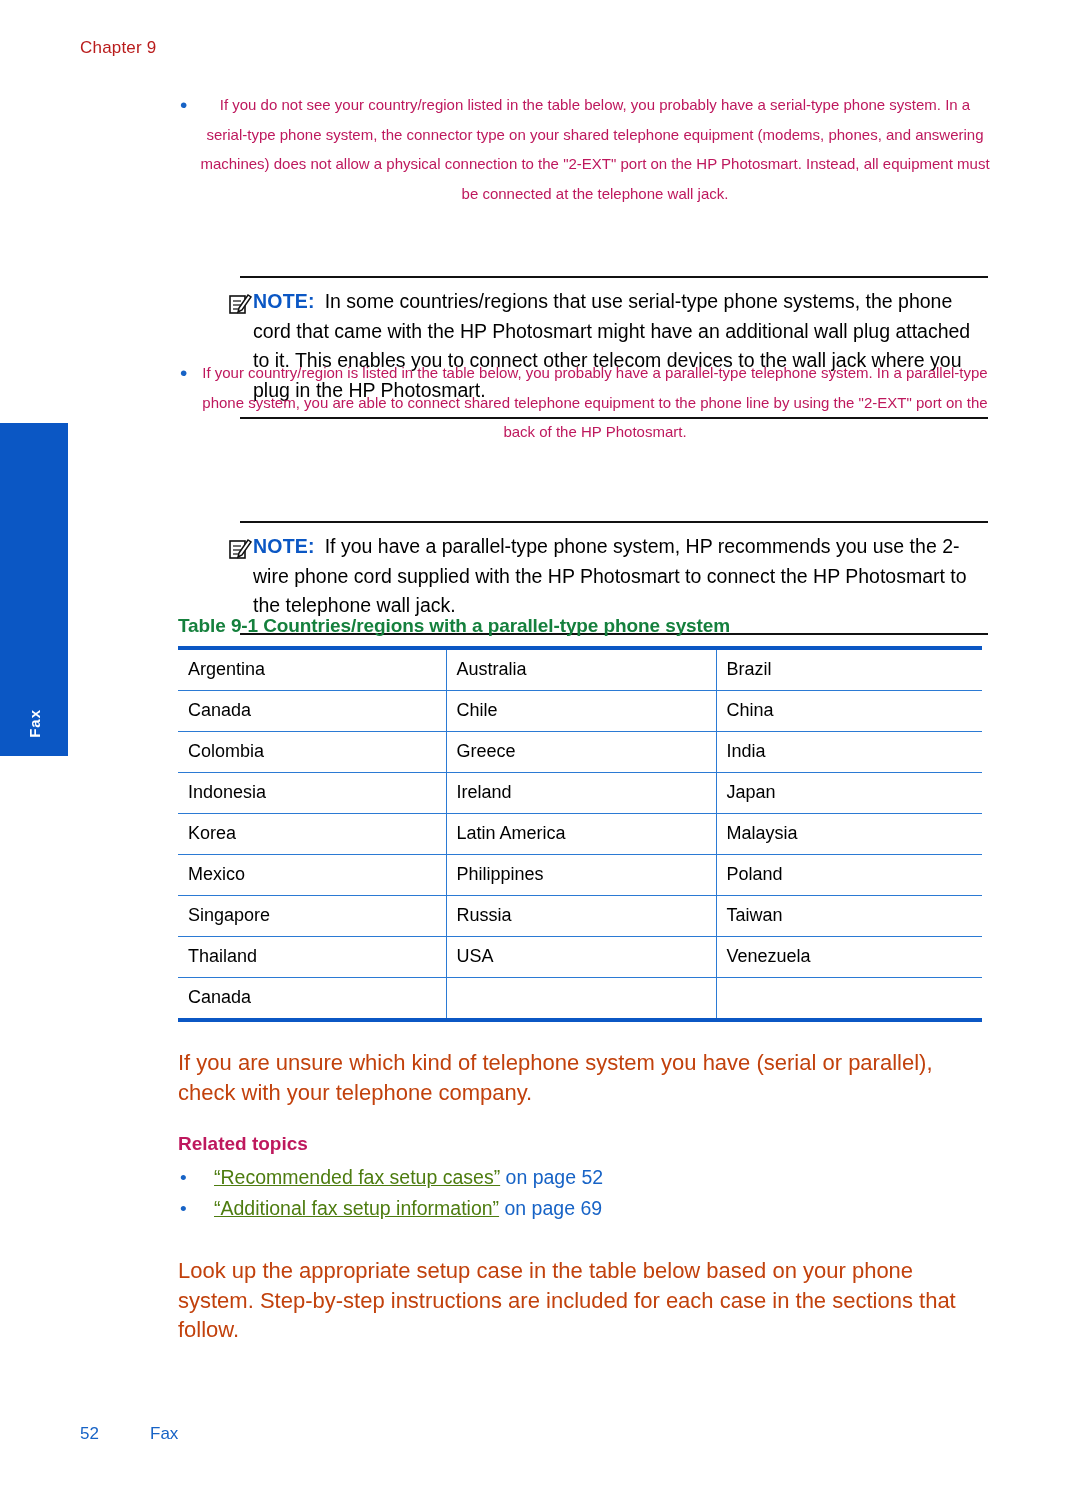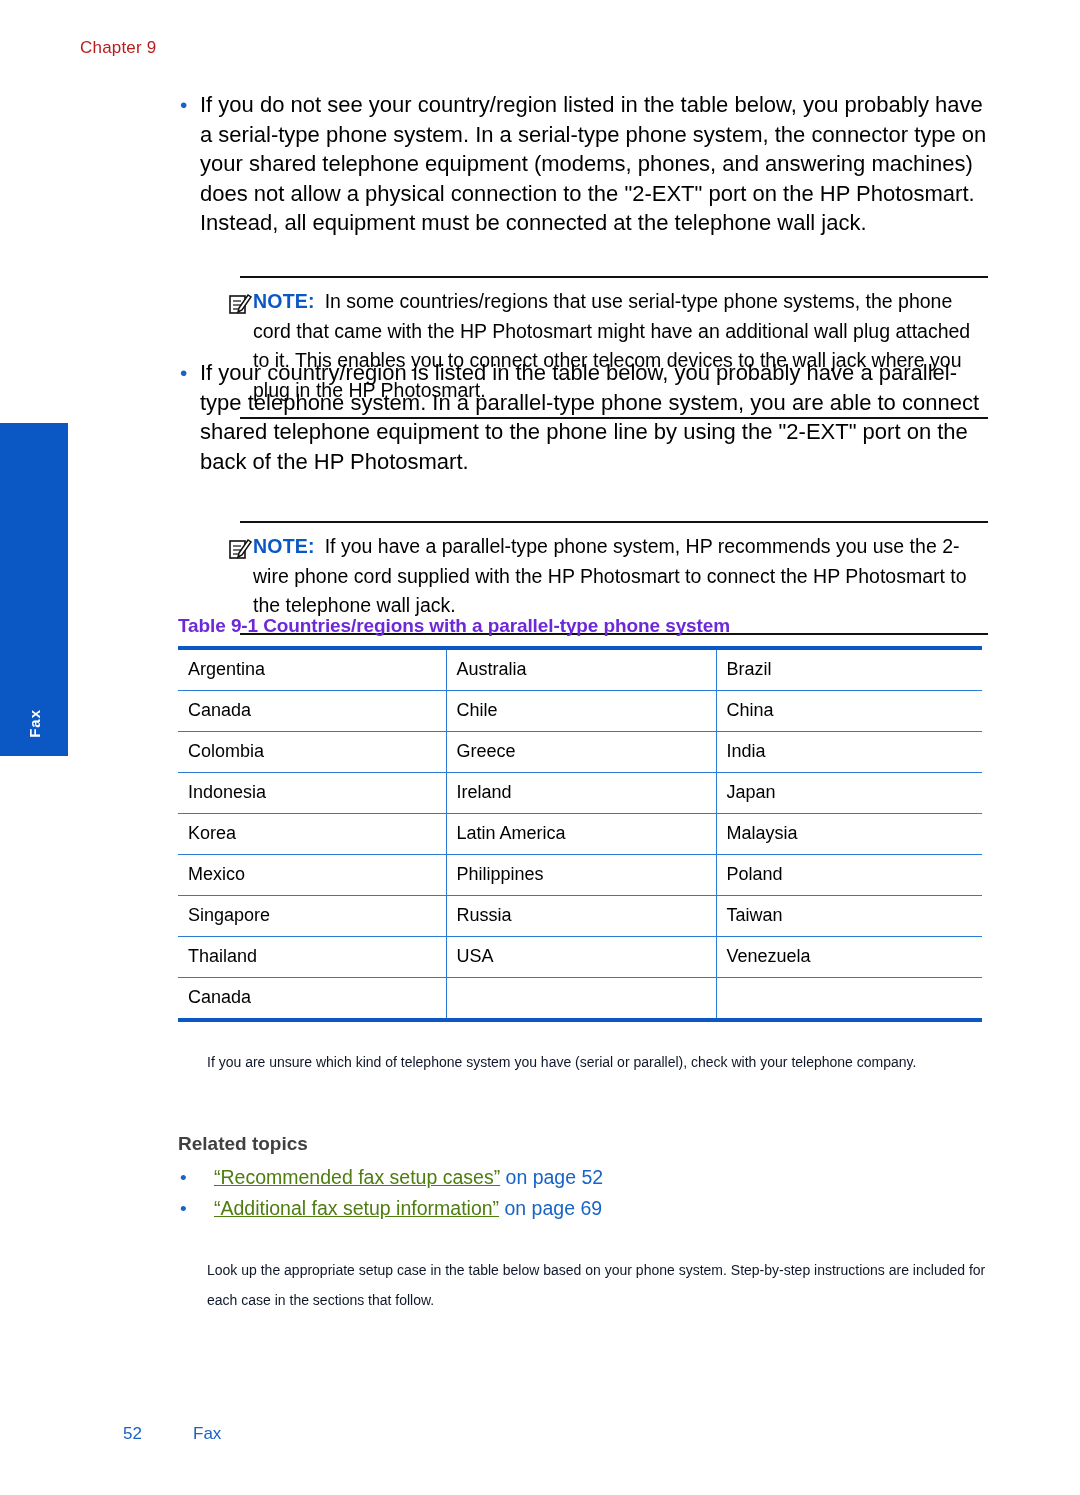--- a/index.html
+++ b/index.html
@@ -63,24 +63,24 @@
     flex: 0 0 22px;
     color: #1763c6;
     font-size: 21px;
     line-height: 30px;
     text-align: left;
     padding-left: 2px;
     box-sizing: border-box;
   }
   .bullet-text {
     flex: 1 1 auto;
-    font-size: 22px;
+    font-size: 15px;
     line-height: 29.6px;
-    text-align: left;
-    color: #000000;
+    text-align: center;
+    color: #be185d;
   }
 
   
   .note-box {
     position: absolute;
     left: 240px;
     width: 748px;
     border-top: 2.5px solid #111;
     border-bottom: 2.5px solid #111;
     padding: 9px 0 12px 0;
@@ -109,21 +109,21 @@
   }
   .note-gap { display: inline-block; width: 10px; }
 
   
   .table-caption {
     position: absolute;
     left: 178px;
     top: 615px;
     font-size: 19px;
     font-weight: bold;
-    color: #6d28d9;
+    color: #15803d;
     letter-spacing: -.1px;
   }
   table.country-table {
     position: absolute;
     left: 178px;
     top: 646px;
     width: 804px;
     border-collapse: collapse;
     table-layout: fixed;
   }
@@ -141,33 +141,32 @@
   table.country-table tr:last-child td { border-bottom: 4px solid #0b57c4; }
   table.country-table col.c1 { width: 268px; }
   table.country-table col.c2 { width: 270px; }
   table.country-table col.c3 { width: 266px; }
 
   
   .plain-para {
     position: absolute;
     left: 178px;
     width: 812px;
-    font-size: 14px;
+    font-size: 22px;
     line-height: 29.6px;
-    color: #0f172a;
-    margin-left: 29px;
+    color: #c2410c;
   }
 
   .related-heading {
     position: absolute;
     left: 178px;
     top: 1133px;
     font-size: 19px;
     font-weight: bold;
-    color: #404040;
+    color: #be185d;
   }
 
   .link-list {
     position: absolute;
     left: 178px;
     top: 1163px;
     width: 812px;
   }
   .link-row {
     display: flex;
@@ -203,21 +202,21 @@
   }
 
   
   .footer {
     position: absolute;
     left: 80px;
     top: 1424px;
     font-size: 17px;
     color: #1763c6;
   }
-  .footer .page-num { display: inline-block; width: 70px; margin-left: 43px; }
+  .footer .page-num { display: inline-block; width: 70px; }
 </style>
 </head>
 <body>
 
 <div class="page">
 
   <div class="chapter-header">Chapter 9</div>
 
   <div class="side-tab">
     <span class="side-tab-label">Fax</span>

